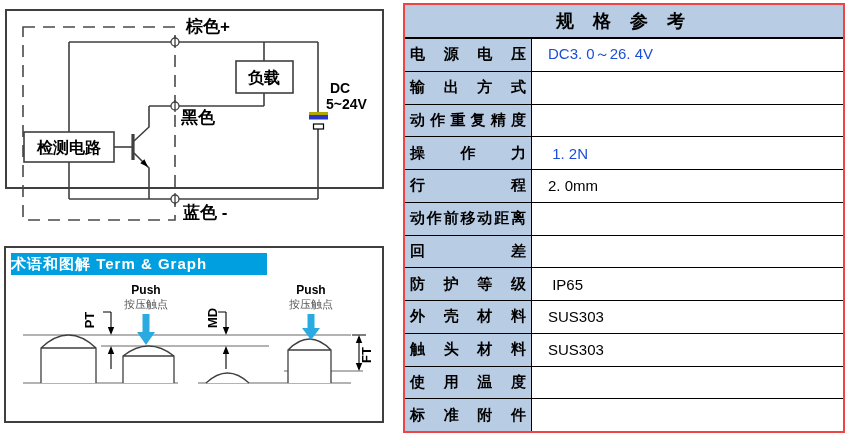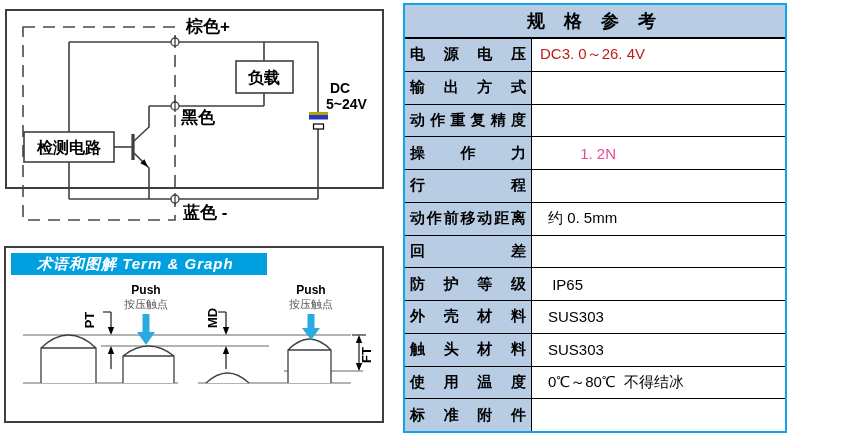--- a/index.html
+++ b/index.html
@@ -5,28 +5,28 @@
   html,body{margin:0;padding:0;}
   body{
     width:853px;height:435px;position:relative;background:#fff;
     font-family:"Liberation Sans", sans-serif;color:#000;overflow:hidden;
   }
   .panel{position:absolute;border:2px solid #3f3f3f;background:#fff;box-sizing:border-box;}
   #circuit-panel{left:5px;top:9px;width:379px;height:180px;}
   #term-panel{left:4px;top:246px;width:380px;height:177px;}
   #term-banner{
     position:absolute;left:5px;top:5px;width:256px;height:22px;background:#00a0e0;
-    color:#fff;font-weight:bold;font-size:15px;line-height:22px;padding-left:26px;
-    box-sizing:border-box;letter-spacing:1px;font-style:italic;
+    color:#fff;font-weight:bold;font-size:15px;line-height:22px;
+    box-sizing:border-box;letter-spacing:1px;
   }
   #term-svg{position:absolute;left:0px;top:28px;}
   
   #spec-table{
-    position:absolute;left:403px;top:3px;width:384px;height:430px;
-    border:2px solid #0ea5e9;background:#fff;box-sizing:border-box;
+    position:absolute;left:403px;top:3px;width:442px;height:430px;
+    border:2px solid #ef4444;background:#fff;box-sizing:border-box;
     display:flex;flex-direction:column;
   }
   #spec-header{
     height:32px;flex:0 0 32px;background:#b8cce4;border-bottom:2px solid #000;
     display:flex;align-items:center;justify-content:center;
     font-size:18px;font-weight:bold;letter-spacing:7px;
   }
   #spec-rows{flex:1;display:flex;flex-direction:column;}
   .spec-row{flex:1;display:flex;border-bottom:1.5px solid #000;box-sizing:border-box;}
   .spec-row:last-child{border-bottom:none;}
@@ -155,21 +155,21 @@
 <div id="spec-table">
   <div id="spec-header">规 格 参 考</div>
   <div id="spec-rows">
       <div class="spec-row">
         <div class="label-cell">
           <span>电</span>
           <span>源</span>
           <span>电</span>
           <span>压</span>
         </div>
-        <div class="value-cell" style="color: #b91c1c; padding-left: 8px;">DC3. 0～26. 4V</div>
+        <div class="value-cell" style="color: #1d4ed8;">DC3. 0～26. 4V</div>
       </div>
       <div class="spec-row">
         <div class="label-cell">
           <span>输</span>
           <span>出</span>
           <span>方</span>
           <span>式</span>
         </div>
       </div>
       <div class="spec-row">
@@ -181,39 +181,39 @@
           <span>精</span>
           <span>度</span>
         </div>
       </div>
       <div class="spec-row">
         <div class="label-cell">
           <span>操</span>
           <span>作</span>
           <span>力</span>
         </div>
-        <div class="value-cell" style="color: #ec4899; margin-left: 28px;"> 1. 2N</div>
+        <div class="value-cell" style="color: #1d4ed8;"> 1. 2N</div>
       </div>
       <div class="spec-row">
         <div class="label-cell">
           <span>行</span>
           <span>程</span>
         </div>
+        <div class="value-cell">2. 0mm</div>
       </div>
       <div class="spec-row">
         <div class="label-cell">
           <span>动</span>
           <span>作</span>
           <span>前</span>
           <span>移</span>
           <span>动</span>
           <span>距</span>
           <span>离</span>
         </div>
-        <div class="value-cell">约 0. 5mm</div>
       </div>
       <div class="spec-row">
         <div class="label-cell">
           <span>回</span>
           <span>差</span>
         </div>
       </div>
       <div class="spec-row">
         <div class="label-cell">
           <span>防</span>
@@ -241,21 +241,20 @@
         </div>
         <div class="value-cell">SUS303</div>
       </div>
       <div class="spec-row">
         <div class="label-cell">
           <span>使</span>
           <span>用</span>
           <span>温</span>
           <span>度</span>
         </div>
-        <div class="value-cell">0℃～80℃  不得结冰</div>
       </div>
       <div class="spec-row">
         <div class="label-cell">
           <span>标</span>
           <span>准</span>
           <span>附</span>
           <span>件</span>
         </div>
       </div>
     </div>

